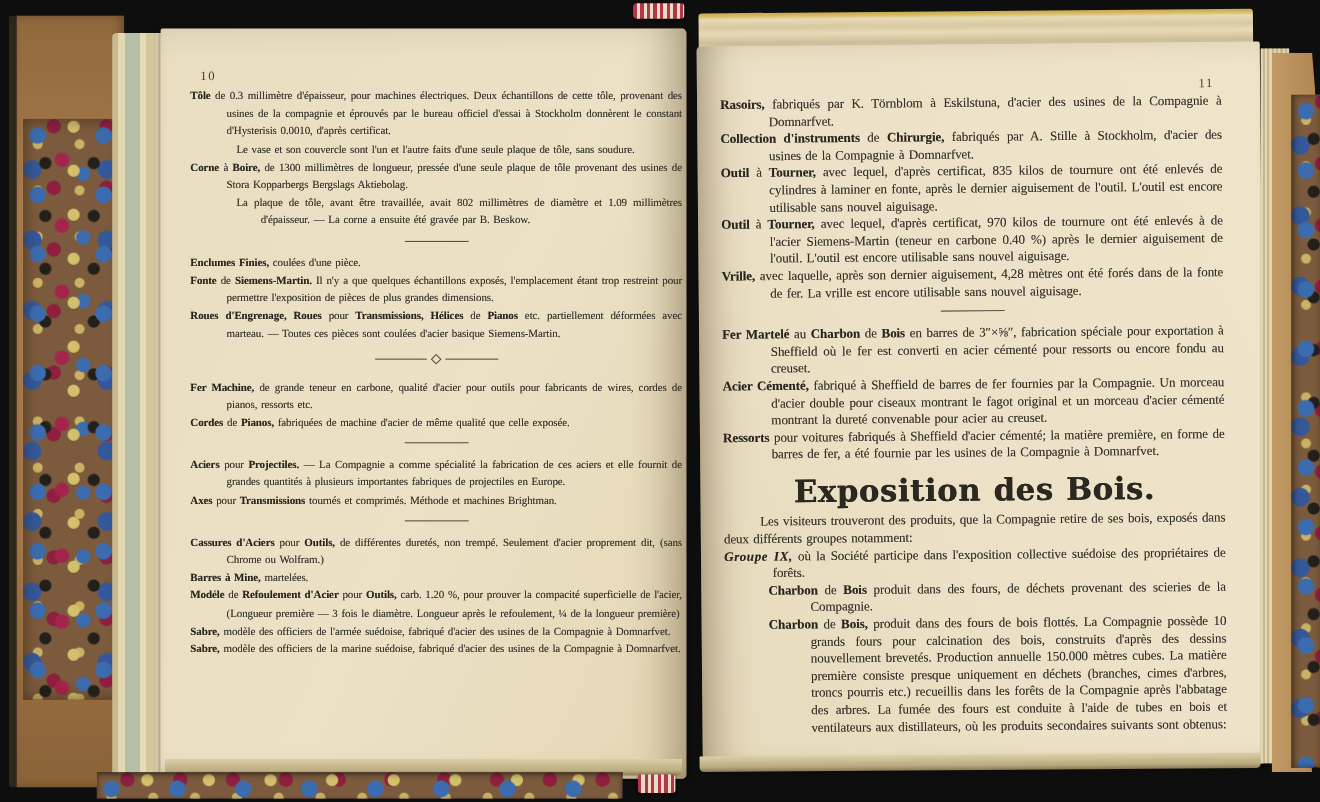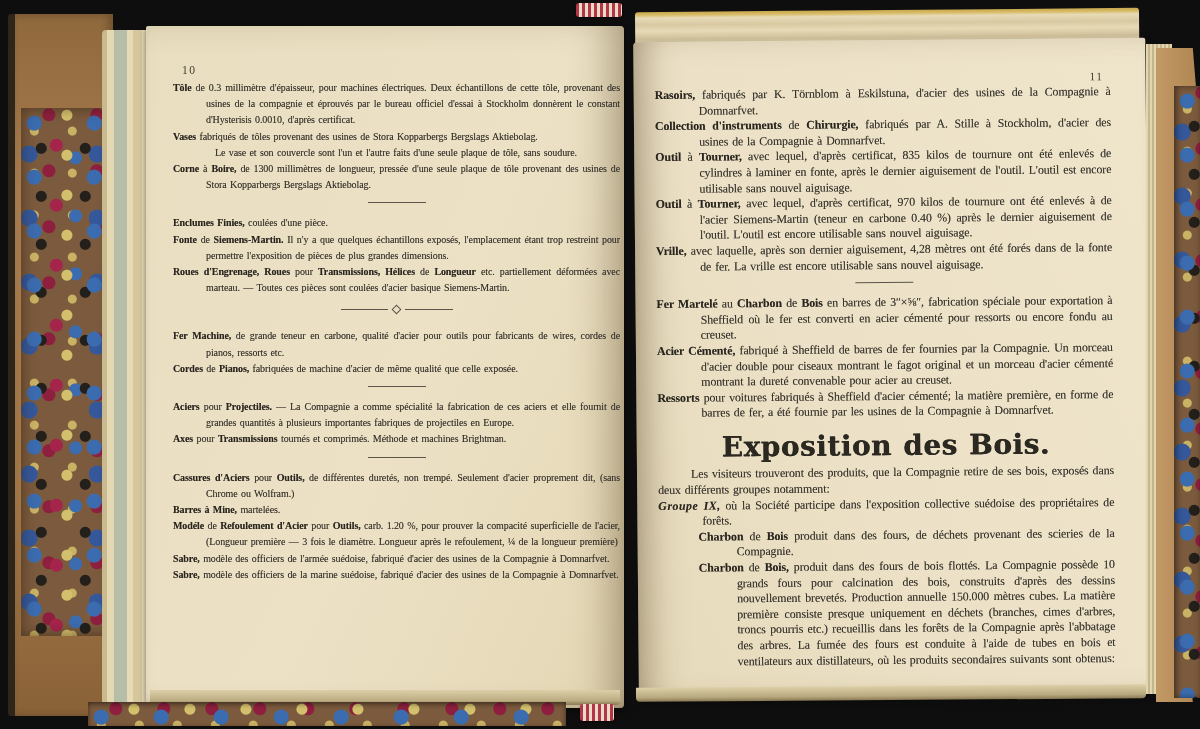--- a/index.html
+++ b/index.html
@@ -98,27 +98,27 @@
 
   <div class="cover-left">
     <div class="marble marble-left"></div>
   </div>
   <div class="edge-left"></div>
 
   <div class="page-left">
     <div class="pageno pageno-left">10</div>
     <div class="text-col" id="left-col">
         <p class="entry"><span class="b">Tôle</span><span> de 0.3 millimètre d'épaisseur, pour machines électriques.  Deux échantillons de cette tôle, provenant des usines de la compagnie et éprouvés par le bureau officiel d'essai à Stockholm donnèrent le constant d'Hysterisis 0.0010, d'après certificat.</span></p>
-        <p class="entry"><span class="b">Vases</span><span> fabriqués de tôles provenant des usines de Stora Kopparbergs Bergslags Aktiebolag.</span></p>
         <p class="subnote"><span>Le vase et son couvercle sont l'un et l'autre faits d'une seule plaque de tôle, sans soudure.</span></p>
         <p class="entry"><span class="b">Corne</span><span> à </span><span class="b">Boire,</span><span> de 1300 millimètres de longueur, pressée d'une seule plaque de tôle provenant des usines de Stora Kopparbergs Bergslags Aktiebolag.</span></p>
+        <p class="subnote"><span>La plaque de tôle, avant être travaillée, avait 802 millimètres de diamètre et 1.09 millimètres d'épaisseur. — La corne a ensuite été gravée par B. Beskow.</span></p>
         <div class="divider plain"></div>
         <p class="entry"><span class="b">Enclumes Finies,</span><span> coulées d'une pièce.</span></p>
         <p class="entry"><span class="b">Fonte</span><span> de </span><span class="b">Siemens-Martin.</span><span> Il n'y a que quelques échantillons exposés, l'emplacement étant trop restreint pour permettre l'exposition de pièces de plus grandes dimensions.</span></p>
-        <p class="entry"><span class="b">Roues d'Engrenage, Roues</span><span> pour </span><span class="b">Transmissions, Hélices</span><span> de </span><span class="b">Longueur</span><span> etc. partiellement déformées avec marteau. — Toutes ces pièces sont coulées d'acier basique Siemens-Martin.</span></p>
+        <p class="entry"><span class="b">Roues d'Engrenage, Roues</span><span> pour </span><span class="b">Transmissions, Hélices</span><span> de </span><span class="b">Pianos</span><span> etc. partiellement déformées avec marteau. — Toutes ces pièces sont coulées d'acier basique Siemens-Martin.</span></p>
         <div class="divider diamond">
           <span class="dl"></span>
           <span class="dd"></span>
           <span class="dl"></span>
         </div>
         <p class="entry"><span class="b">Fer Machine,</span><span> de grande teneur en carbone, qualité d'acier pour outils pour fabricants de wires, cordes de pianos, ressorts etc.</span></p>
         <p class="entry"><span class="b">Cordes</span><span> de </span><span class="b">Pianos,</span><span> fabriquées de machine d'acier de même qualité que celle exposée.</span></p>
         <div class="divider plain"></div>
         <p class="entry"><span class="b">Aciers</span><span> pour </span><span class="b">Projectiles.</span><span> — La Compagnie a comme spécialité la fabrication de ces aciers et elle fournit de grandes quantités à plusieurs importantes fabriques de projectiles en Europe.</span></p>
         <p class="entry"><span class="b">Axes</span><span> pour </span><span class="b">Transmissions</span><span> tournés et comprimés.  Méthode et machines Brightman.</span></p>

